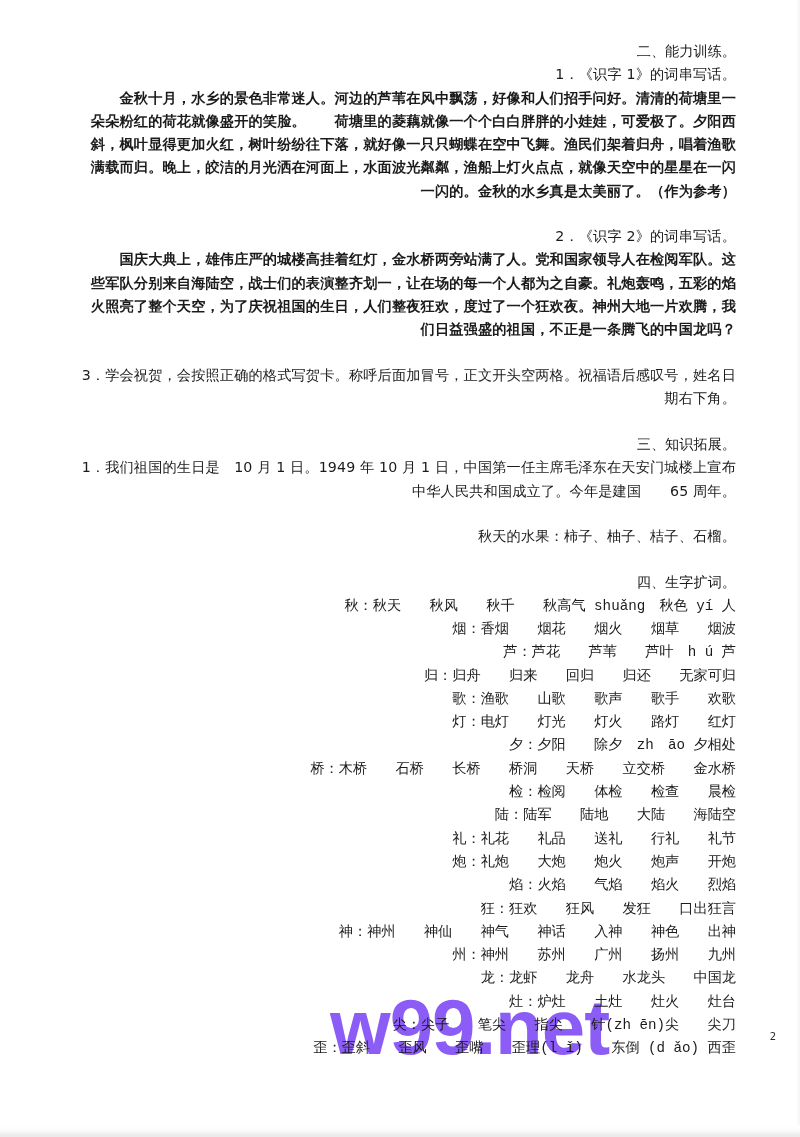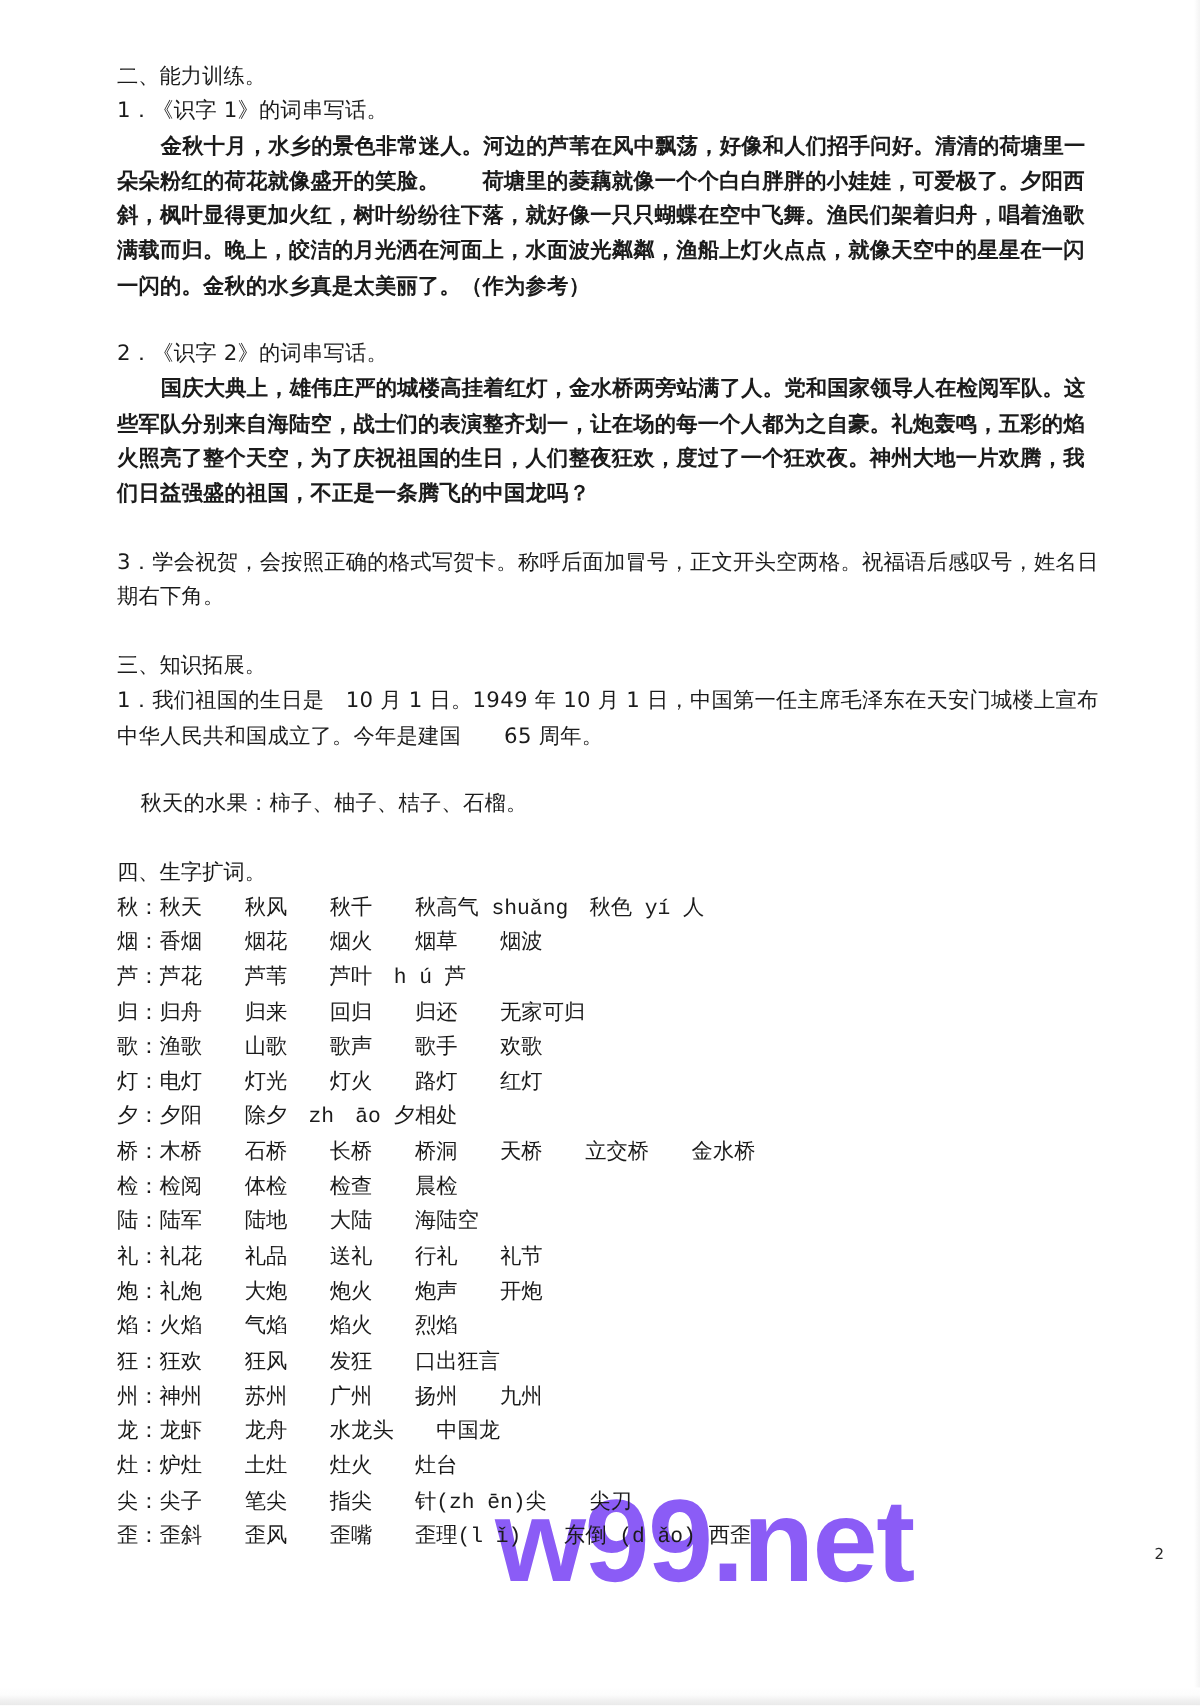--- a/index.html
+++ b/index.html
@@ -55,20 +55,21 @@
     user-select: none;
     line-height: 1;
   }
 
   
   .content {
     position: absolute;
     left: 78px;
     top: 40px;
     width: 658px;
+    text-align: right;
   }
 
   .line {
     font-size: 14.2px;
     line-height: 23.3px;
     letter-spacing: 0.15px;
     white-space: pre-wrap;
     margin: 0;
   }
   .indent2 { text-indent: 2.05em; font-weight: bold; }
@@ -147,20 +148,21 @@
         <p class="vocab-row">歌：渔歌　　山歌　　歌声　　歌手　　欢歌</p>
         <p class="vocab-row">灯：电灯　　灯光　　灯火　　路灯　　红灯</p>
         <p class="vocab-row">夕：夕阳　　除夕　zh　āo 夕相处</p>
         <p class="vocab-row">桥：木桥　　石桥　　长桥　　桥洞　　天桥　　立交桥　　金水桥</p>
         <p class="vocab-row">检：检阅　　体检　　检查　　晨检</p>
         <p class="vocab-row">陆：陆军　　陆地　　大陆　　海陆空</p>
         <p class="vocab-row">礼：礼花　　礼品　　送礼　　行礼　　礼节</p>
         <p class="vocab-row">炮：礼炮　　大炮　　炮火　　炮声　　开炮</p>
         <p class="vocab-row">焰：火焰　　气焰　　焰火　　烈焰</p>
         <p class="vocab-row">狂：狂欢　　狂风　　发狂　　口出狂言</p>
+        <p class="vocab-row">神：神州　　神仙　　神气　　神话　　入神　　神色　　出神</p>
         <p class="vocab-row">州：神州　　苏州　　广州　　扬州　　九州</p>
         <p class="vocab-row">龙：龙虾　　龙舟　　水龙头　　中国龙</p>
         <p class="vocab-row">灶：炉灶　　土灶　　灶火　　灶台</p>
         <p class="vocab-row">尖：尖子　　笔尖　　指尖　　针(zh ēn)尖　　尖刀</p>
         <p class="vocab-row">歪：歪斜　　歪风　　歪嘴　　歪理(l ǐ)　　东倒 (d ǎo) 西歪</p>
       </div>
 
   </div>
 
   <div class="page-number">2</div>

